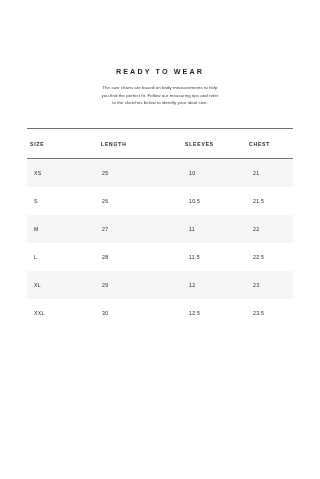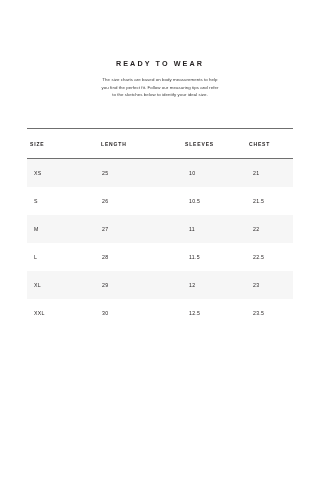--- a/index.html
+++ b/index.html
@@ -12,21 +12,21 @@
     background: #ffffff;
     font-family: "Liberation Sans", sans-serif;
     color: #231f20;
     overflow: hidden;
   }
 
   .page {
     width: 320px;
     height: 479px;
     box-sizing: border-box;
-    padding: 8px;
+    padding: 16px;
     position: relative;
     background: #ffffff;
   }
 
   
   .header {
     padding-top: 52px;
     text-align: center;
   }
 

